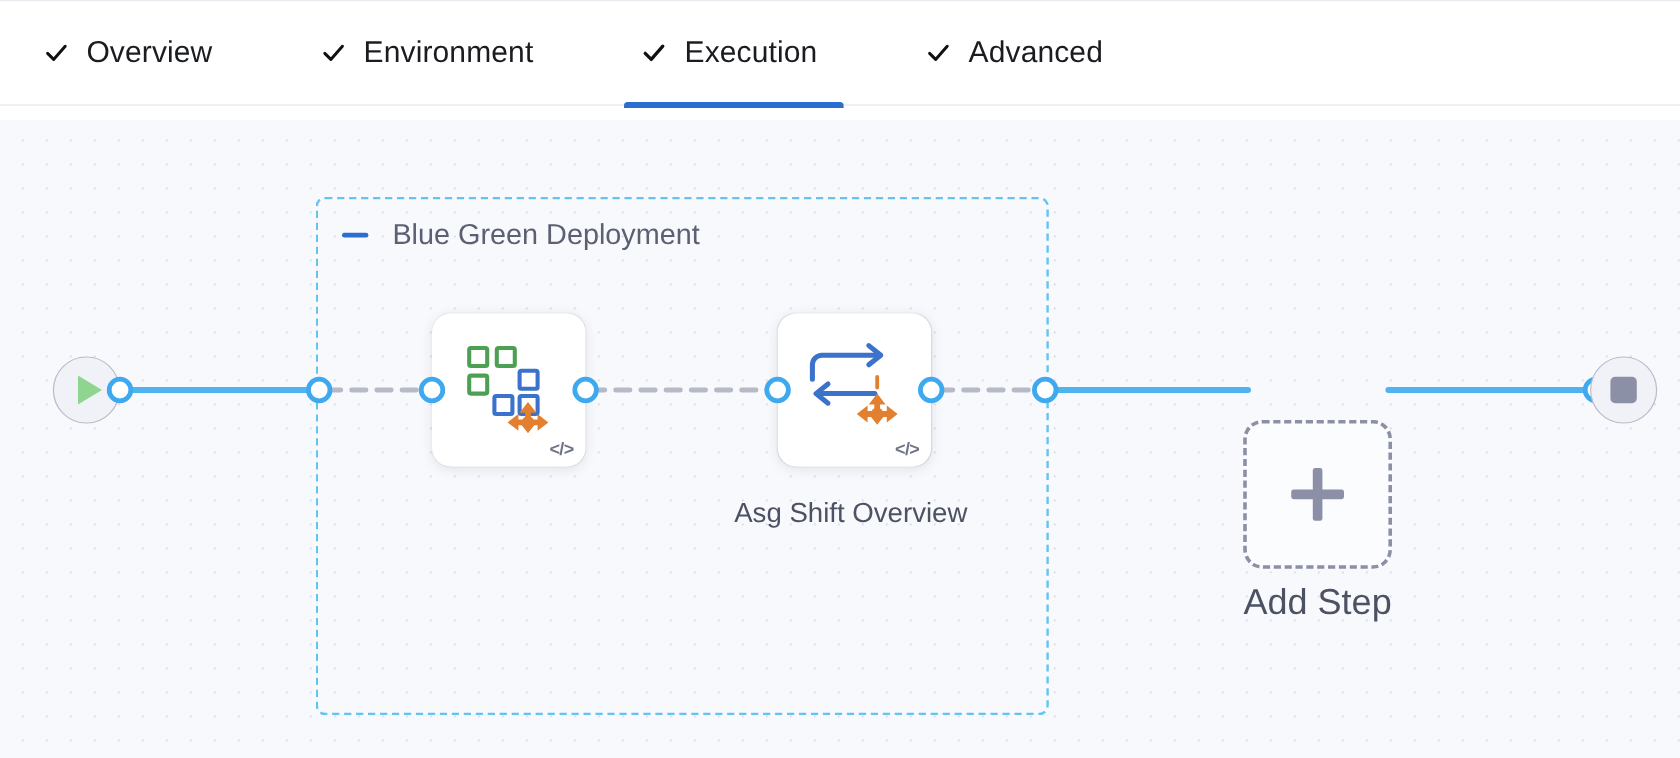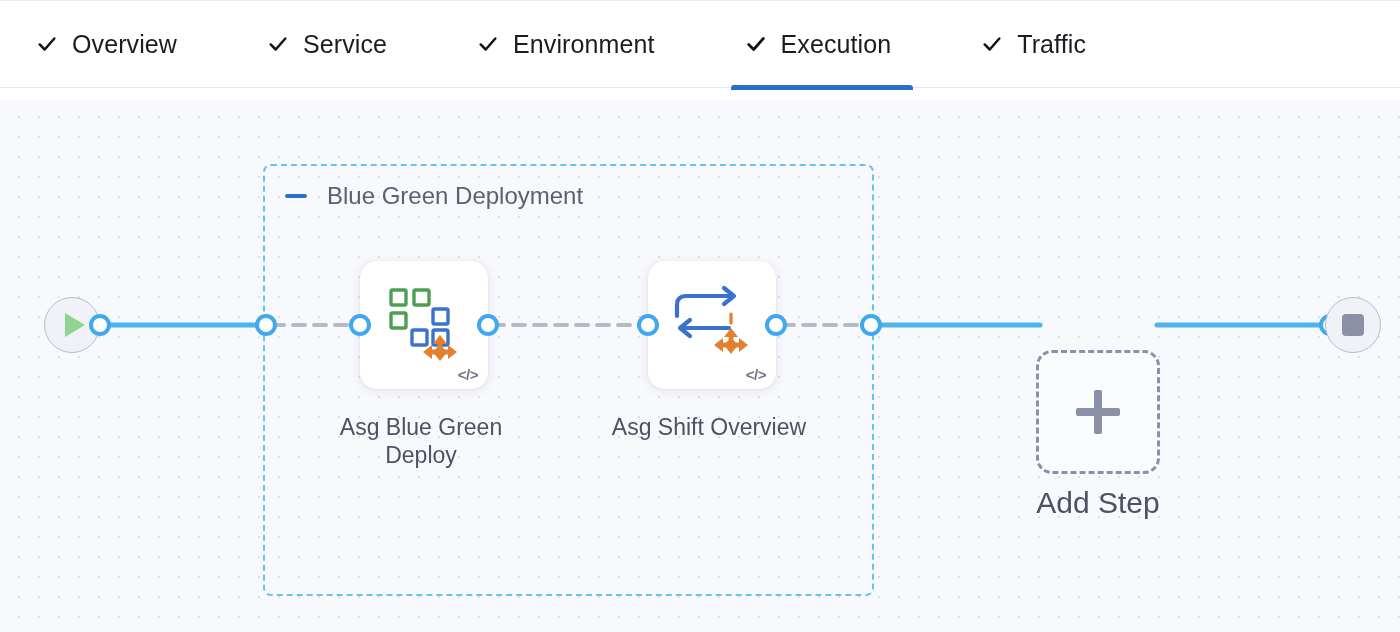--- a/index.html
+++ b/index.html
@@ -228,57 +228,48 @@
     <div class="tab">
       <span class="tab-check">
         <svg viewBox="0 0 24 24" fill="none" stroke="currentColor" stroke-width="2.7" stroke-linecap="round" stroke-linejoin="round">
             <path d="M4 12.5 L9.5 18 L20 6"></path>
           </svg>
       </span>
       <span class="tab-label">Overview</span>
 
     </div>
 
+
     <div class="tab">
       <span class="tab-check">
         <svg viewBox="0 0 24 24" fill="none" stroke="currentColor" stroke-width="2.7" stroke-linecap="round" stroke-linejoin="round">
             <path d="M4 12.5 L9.5 18 L20 6"></path>
           </svg>
       </span>
-      <span class="tab-label">Service</span>
-
+      <span class="tab-label">Environment</span>
+
+    </div>
+
+    <div class="tab active">
+      <span class="tab-check">
+        <svg viewBox="0 0 24 24" fill="none" stroke="currentColor" stroke-width="3" stroke-linecap="round" stroke-linejoin="round">
+            <path d="M4 12.5 L9.5 18 L20 6"></path>
+          </svg>
+      </span>
+      <span class="tab-label">Execution</span>
+      <span class="tab-underline"></span>
     </div>
 
     <div class="tab">
       <span class="tab-check">
         <svg viewBox="0 0 24 24" fill="none" stroke="currentColor" stroke-width="2.7" stroke-linecap="round" stroke-linejoin="round">
             <path d="M4 12.5 L9.5 18 L20 6"></path>
           </svg>
       </span>
-      <span class="tab-label">Environment</span>
-
-    </div>
-
-    <div class="tab active">
-      <span class="tab-check">
-        <svg viewBox="0 0 24 24" fill="none" stroke="currentColor" stroke-width="3" stroke-linecap="round" stroke-linejoin="round">
-            <path d="M4 12.5 L9.5 18 L20 6"></path>
-          </svg>
-      </span>
-      <span class="tab-label">Execution</span>
-      <span class="tab-underline"></span>
-    </div>
-
-    <div class="tab">
-      <span class="tab-check">
-        <svg viewBox="0 0 24 24" fill="none" stroke="currentColor" stroke-width="2.7" stroke-linecap="round" stroke-linejoin="round">
-            <path d="M4 12.5 L9.5 18 L20 6"></path>
-          </svg>
-      </span>
-      <span class="tab-label">Traffic</span>
+      <span class="tab-label">Advanced</span>
 
     </div>
 
   </div>
 
   <div id="canvas">
 
     <div class="abs" id="group-box"></div>
 
     <svg class="abs" id="wires" viewBox="0 0 1400 544" xmlns="http://www.w3.org/2000/svg">
@@ -326,22 +317,20 @@
           <path d="M59 87 l-7 -9 h4.6 v-5.2 h4.8 V78 H66 Z" transform="translate(0,-8)"></path>
           <path d="M42 70 l9 -7 v4.6 h5.2 v4.8 H51 V77 Z"></path>
           <path d="M76 70 l-9 7 v-4.6 h-5.2 v-4.8 H67 V63 Z"></path>
           <circle cx="59" cy="70" r="5.2"></circle>
         </g>
       </svg>
       <span class="code-glyph">&lt;/&gt;</span>
     </div>
     <div class="abs port" style="left:349px; top:214px;"></div>
     <div class="abs port" style="left:477px; top:214px;"></div>
-    <div class="step-label" style="left:320px; top:313px; width:202px;">Asg Blue Green
-Deploy</div>
 
     <div class="abs step-card" style="left:648px; top:161px;">
       <svg class="step-icon" width="86" height="86" viewBox="0 0 86 86" xmlns="http://www.w3.org/2000/svg">
 
         <g fill="none" stroke="#3b72cc" stroke-width="4.2" stroke-linecap="round" stroke-linejoin="round">
           <path d="M8 34 V22 a8 8 0 0 1 8 -8 H64"></path>
           <path d="M55 6 L65 14 L55 22"></path>
 
           <path d="M60 46 H12"></path>
           <path d="M21 38 L11 46 L21 54"></path>

